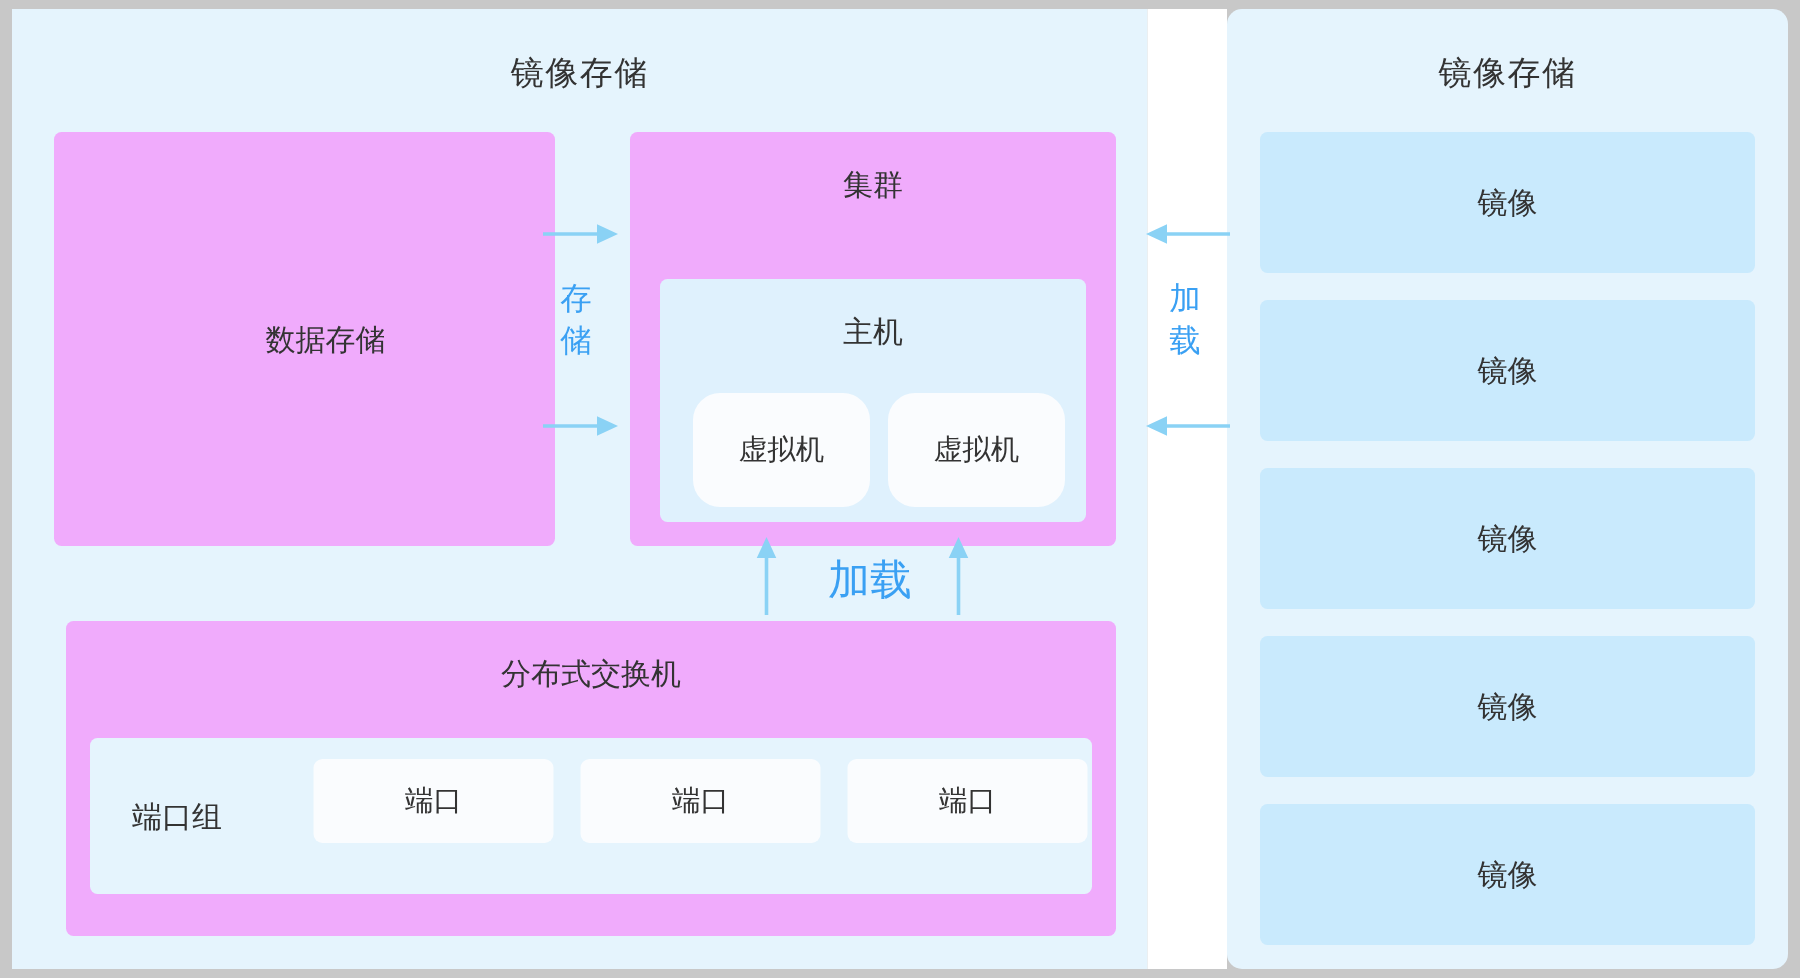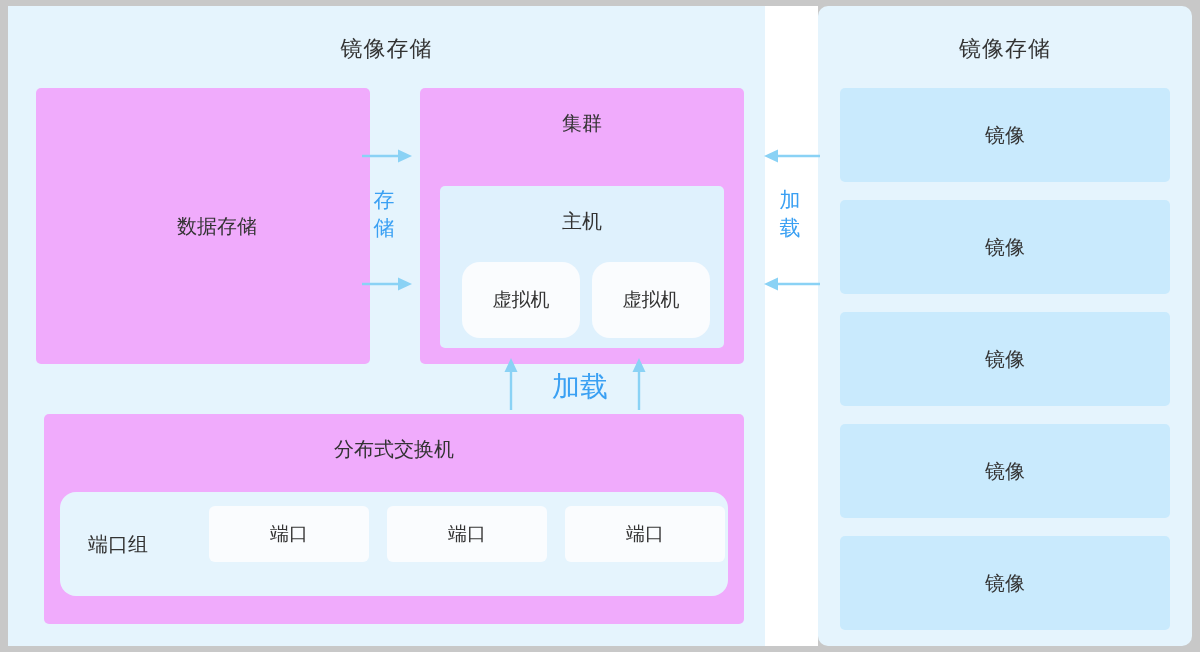--- a/index.html
+++ b/index.html
@@ -133,21 +133,21 @@
     top: 408px;
     width: 700px;
     height: 210px;
   }
 
   #port-group {
     left: 16px;
     top: 78px;
     width: 668px;
     height: 104px;
-    border-radius: 16px;
+    border-radius: 5px;
     background: #e5f4fd;
   }
 
   #port-group-label {
     position: absolute;
     left: 28px;
     top: 0;
     height: 104px;
     display: flex;
     align-items: center;

